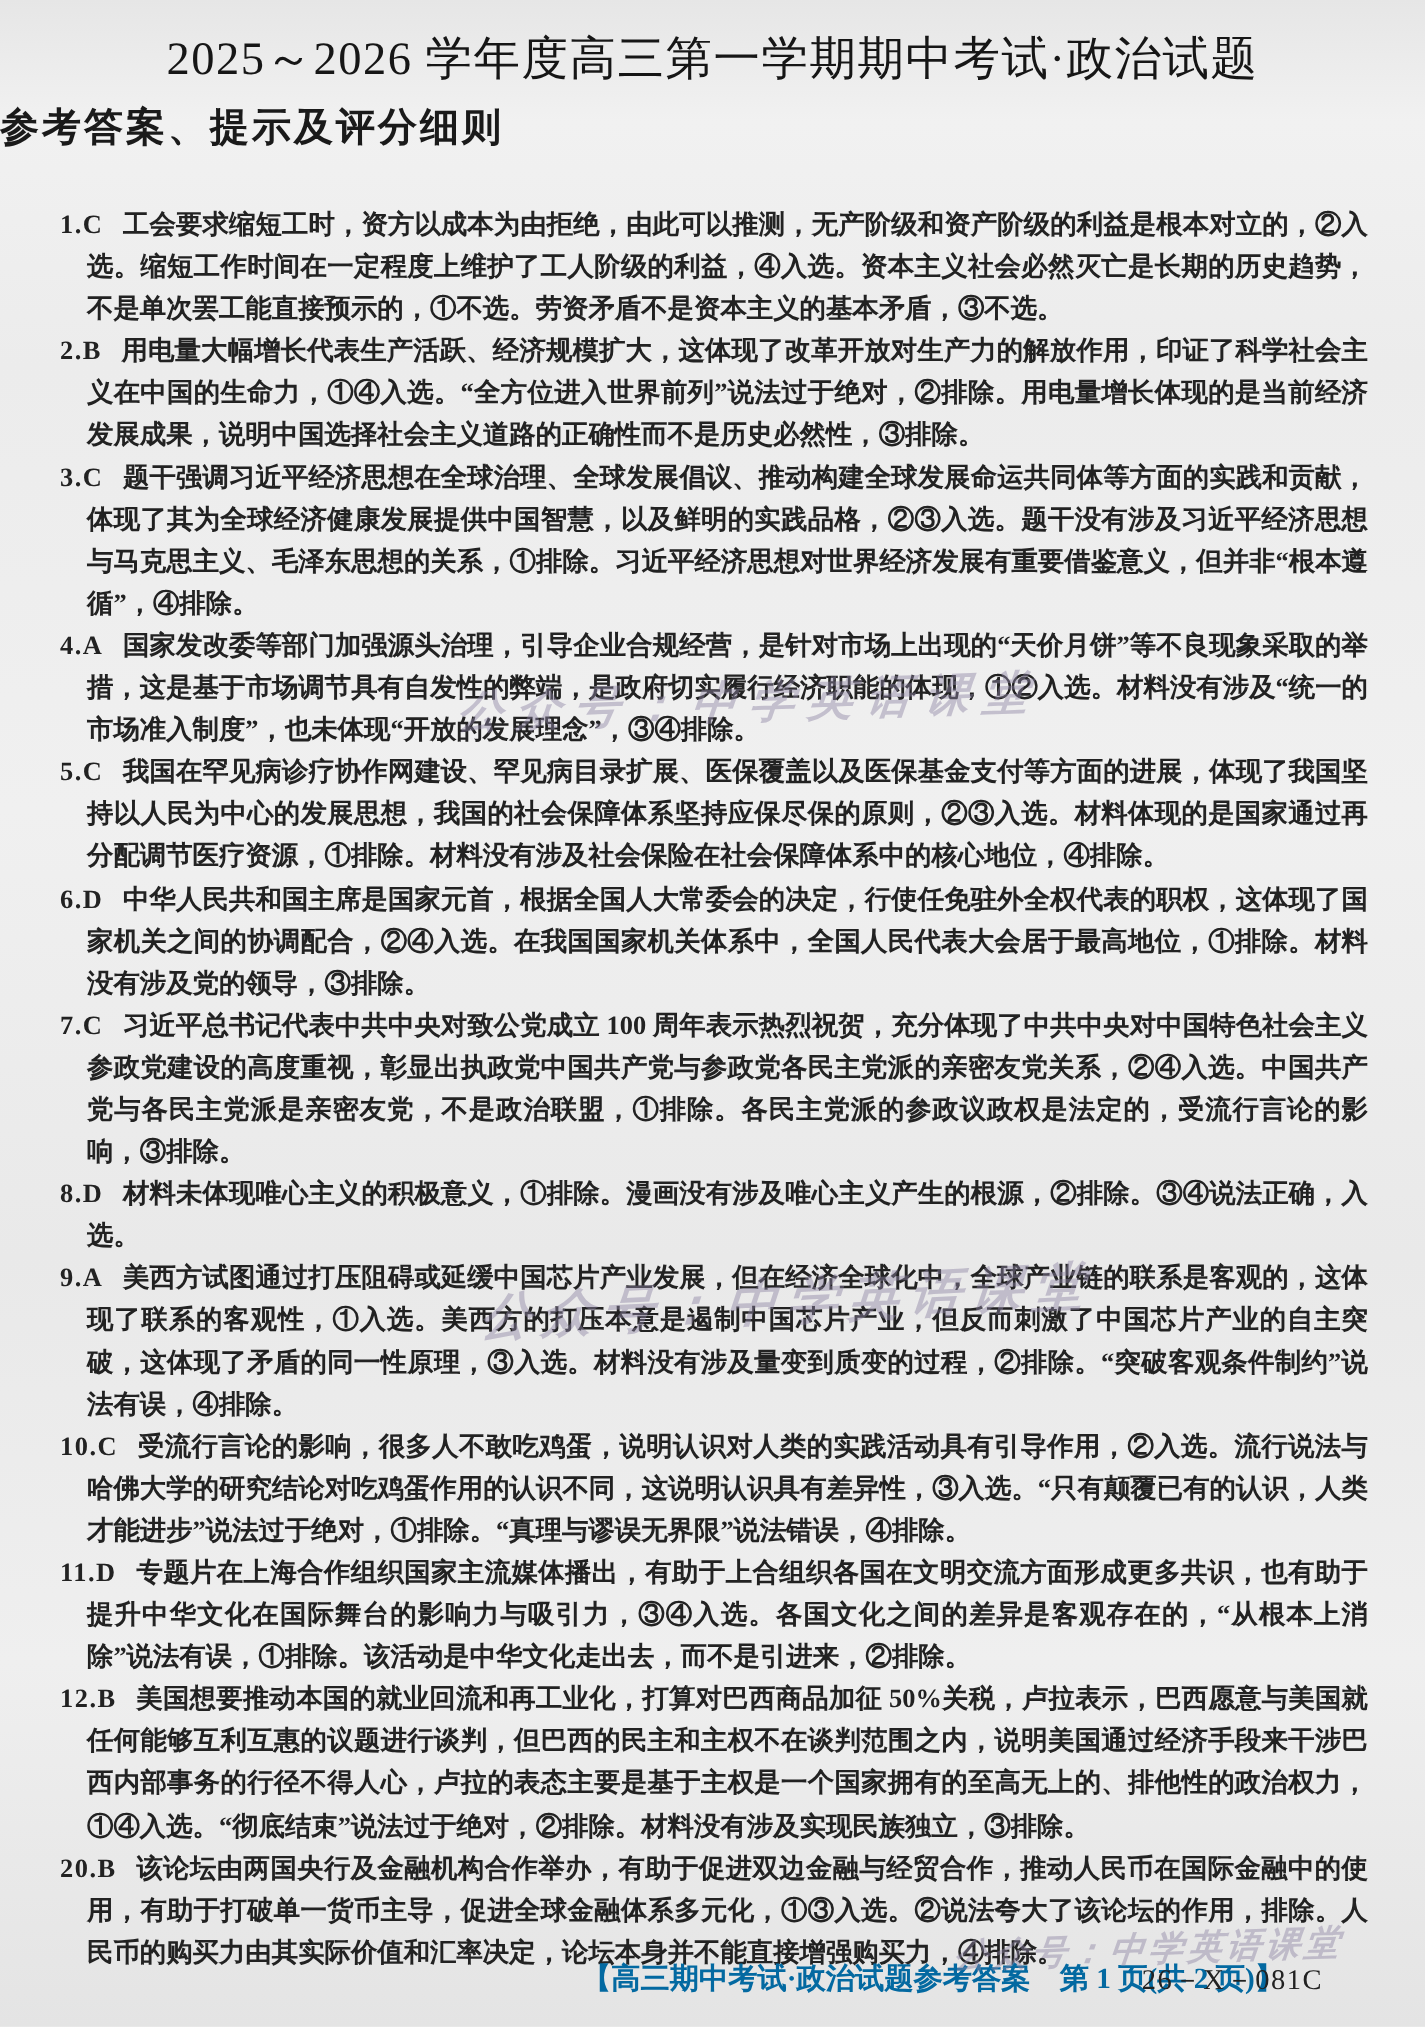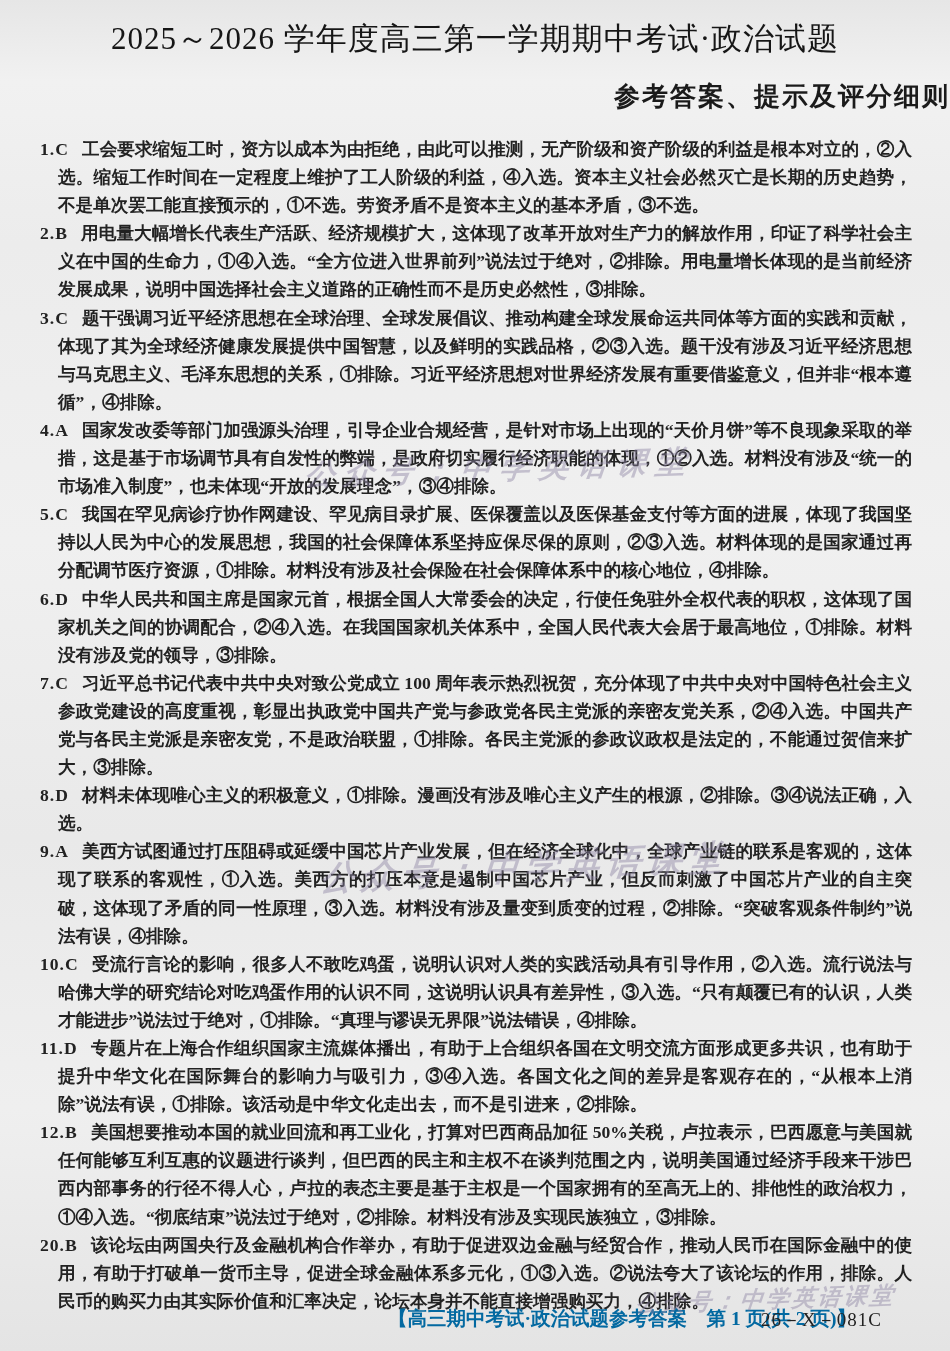--- a/index.html
+++ b/index.html
@@ -12,21 +12,21 @@
       #e9e9e9 62%, #efefef 82%, #e4e4e4 100%);
     font-family:"Liberation Serif","DejaVu Serif",serif;
     color:#1c1c1c;
   }
   .page-title {
     text-align:center; padding-top:18px;
     font-size:31px; font-weight:400; letter-spacing:1px;
     color:#161616;
   }
   .page-subtitle {
-    text-align:right; margin-top:19px;
+    text-align:left; margin-top:7px;
     font-size:26px; font-weight:700; letter-spacing:2px;
     color:#1a1a1a;
   }
   .answers {
     position:absolute; top:135px; left:40px; right:38px;
   }
   .answer {
     margin:0; padding-left:18px; text-indent:-18px;
     font-size:17.6px; line-height:28.1px;
     font-weight:700; text-align:justify;
@@ -68,21 +68,21 @@
   <p class="answer"><span class="ans-label">2.B</span><span class="ans-text">用电量大幅增长代表生产活跃、经济规模扩大，这体现了改革开放对生产力的解放作用，印证了科学社会主义在中国的生命力，①④入选。“全方位进入世界前列”说法过于绝对，②排除。用电量增长体现的是当前经济发展成果，说明中国选择社会主义道路的正确性而不是历史必然性，③排除。</span></p>
 
   <p class="answer"><span class="ans-label">3.C</span><span class="ans-text">题干强调习近平经济思想在全球治理、全球发展倡议、推动构建全球发展命运共同体等方面的实践和贡献，体现了其为全球经济健康发展提供中国智慧，以及鲜明的实践品格，②③入选。题干没有涉及习近平经济思想与马克思主义、毛泽东思想的关系，①排除。习近平经济思想对世界经济发展有重要借鉴意义，但并非“根本遵循”，④排除。</span></p>
 
   <p class="answer"><span class="ans-label">4.A</span><span class="ans-text">国家发改委等部门加强源头治理，引导企业合规经营，是针对市场上出现的“天价月饼”等不良现象采取的举措，这是基于市场调节具有自发性的弊端，是政府切实履行经济职能的体现，①②入选。材料没有涉及“统一的市场准入制度”，也未体现“开放的发展理念”，③④排除。</span></p>
 
   <p class="answer"><span class="ans-label">5.C</span><span class="ans-text">我国在罕见病诊疗协作网建设、罕见病目录扩展、医保覆盖以及医保基金支付等方面的进展，体现了我国坚持以人民为中心的发展思想，我国的社会保障体系坚持应保尽保的原则，②③入选。材料体现的是国家通过再分配调节医疗资源，①排除。材料没有涉及社会保险在社会保障体系中的核心地位，④排除。</span></p>
 
   <p class="answer"><span class="ans-label">6.D</span><span class="ans-text">中华人民共和国主席是国家元首，根据全国人大常委会的决定，行使任免驻外全权代表的职权，这体现了国家机关之间的协调配合，②④入选。在我国国家机关体系中，全国人民代表大会居于最高地位，①排除。材料没有涉及党的领导，③排除。</span></p>
 
-  <p class="answer"><span class="ans-label">7.C</span><span class="ans-text">习近平总书记代表中共中央对致公党成立 100 周年表示热烈祝贺，充分体现了中共中央对中国特色社会主义参政党建设的高度重视，彰显出执政党中国共产党与参政党各民主党派的亲密友党关系，②④入选。中国共产党与各民主党派是亲密友党，不是政治联盟，①排除。各民主党派的参政议政权是法定的，不能通过贺信来扩大，③排除。</span></p>
+  <p class="answer"><span class="ans-label">7.C</span><span class="ans-text">习近平总书记代表中共中央对致公党成立 100 周年表示热烈祝贺，充分体现了中共中央对中国特色社会主义参政党建设的高度重视，彰显出执政党中国共产党与参政党各民主党派的亲密友党关系，②④入选。中国共产党与各民主党派是亲密友党，不是政治联盟，①排除。各民主党派的参政议政权是法定的，受流行言论的影响，③排除。</span></p>
 
   <p class="answer"><span class="ans-label">8.D</span><span class="ans-text">材料未体现唯心主义的积极意义，①排除。漫画没有涉及唯心主义产生的根源，②排除。③④说法正确，入选。</span></p>
 
   <p class="answer"><span class="ans-label">9.A</span><span class="ans-text">美西方试图通过打压阻碍或延缓中国芯片产业发展，但在经济全球化中，全球产业链的联系是客观的，这体现了联系的客观性，①入选。美西方的打压本意是遏制中国芯片产业，但反而刺激了中国芯片产业的自主突破，这体现了矛盾的同一性原理，③入选。材料没有涉及量变到质变的过程，②排除。“突破客观条件制约”说法有误，④排除。</span></p>
 
   <p class="answer"><span class="ans-label">10.C</span><span class="ans-text">受流行言论的影响，很多人不敢吃鸡蛋，说明认识对人类的实践活动具有引导作用，②入选。流行说法与哈佛大学的研究结论对吃鸡蛋作用的认识不同，这说明认识具有差异性，③入选。“只有颠覆已有的认识，人类才能进步”说法过于绝对，①排除。“真理与谬误无界限”说法错误，④排除。</span></p>
 
   <p class="answer"><span class="ans-label">11.D</span><span class="ans-text">专题片在上海合作组织国家主流媒体播出，有助于上合组织各国在文明交流方面形成更多共识，也有助于提升中华文化在国际舞台的影响力与吸引力，③④入选。各国文化之间的差异是客观存在的，“从根本上消除”说法有误，①排除。该活动是中华文化走出去，而不是引进来，②排除。</span></p>
 
   <p class="answer"><span class="ans-label">12.B</span><span class="ans-text">美国想要推动本国的就业回流和再工业化，打算对巴西商品加征 50%关税，卢拉表示，巴西愿意与美国就任何能够互利互惠的议题进行谈判，但巴西的民主和主权不在谈判范围之内，说明美国通过经济手段来干涉巴西内部事务的行径不得人心，卢拉的表态主要是基于主权是一个国家拥有的至高无上的、排他性的政治权力，①④入选。“彻底结束”说法过于绝对，②排除。材料没有涉及实现民族独立，③排除。</span></p>

